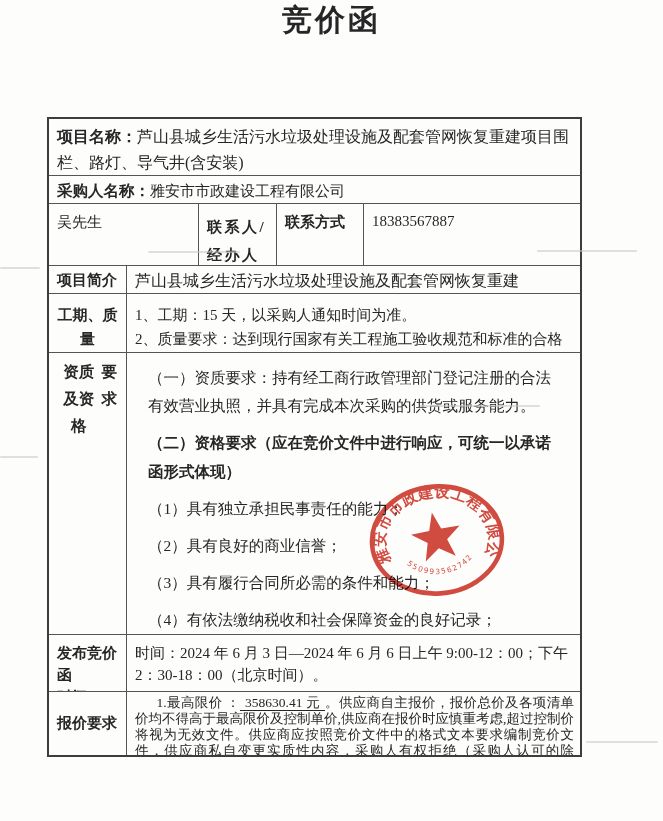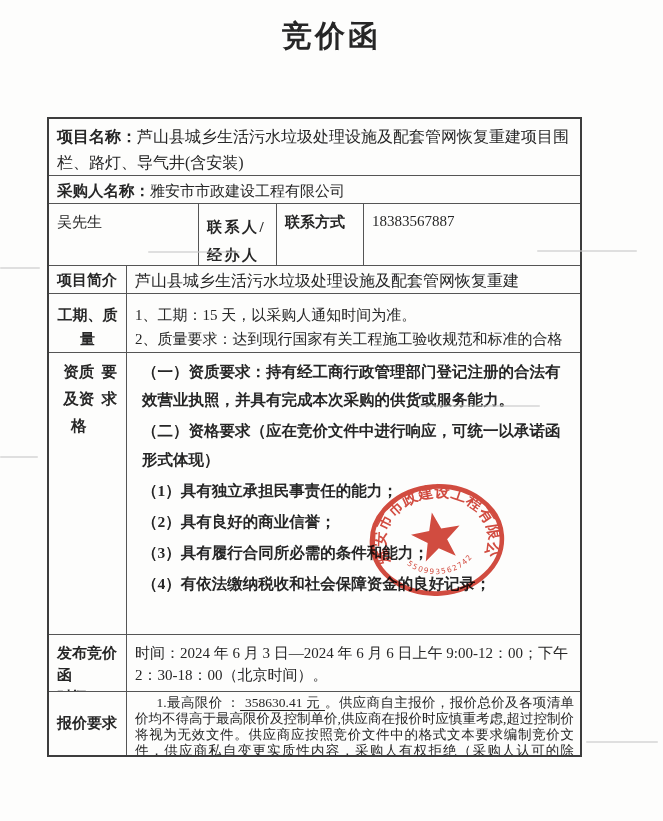--- a/index.html
+++ b/index.html
@@ -3,21 +3,21 @@
 <meta charset="utf-8">
 <style>
   html,body{margin:0;padding:0;background:#e8e8e8;}
   .page{
     position:relative;width:663px;height:821px;margin:0 auto;
     background:#fdfdfc;overflow:hidden;
     font-family:"Liberation Serif","DejaVu Serif",serif;
     color:#262626;
   }
   .title{
-    position:absolute;top:16px;left:0;width:663px;text-align:center;
+    position:absolute;top:0;left:0;width:663px;text-align:center;
     font-size:30px;font-weight:700;letter-spacing:3px;margin:0;
   }
   .intro{
     position:absolute;top:42px;left:47px;width:572px;margin:0;
     font-size:16px;line-height:26px;text-indent:3em;text-align:justify;
   }
   .doc-table{
     position:absolute;top:117px;left:47px;width:531px;
     border:2px solid #3d3d3d;background:transparent;
   }
@@ -40,21 +40,21 @@
   .r4 .val{font-size:16px;line-height:19px;}
   .r5{height:54px;font-size:15px;}
   .r5 .lbl{line-height:27px;}
   .r5 .val{font-size:14px;line-height:20px;}
   .r6{height:59px;font-size:15px;}
   .r6 .lbl{text-align:center;line-height:24px;padding-top:9px;}
   .r6 .val{line-height:24px;padding-top:9px;}
   .r7{height:282px;font-size:15.5px;}
   .r7 .lbl{display:flex;flex-direction:row;justify-content:flex-start;text-align:center;line-height:27px;}
   .r7 .val{padding:2px 10px 0 12px;}
-  .r7 .val p{margin:3px;line-height:28.2px;font-weight:bold;}
+  .r7 .val p{margin:9px;line-height:28.2px;}
   .r8{height:57px;font-size:15px;}
   .r8 .lbl{line-height:22px;padding-top:7px;}
   .r8 .val{line-height:22px;padding-top:7px;}
   .r9{height:64px;}
   .r9 .lbl{display:flex;align-items:center;font-size:15px;}
   .r9 .val{font-size:13.5px;line-height:15.9px;padding:3px 6px 0 8px;text-align:justify;}
   .r9 .val p{margin:0;text-indent:1.6em;}
   .u{text-decoration:none;border-bottom:1px solid #262626;padding:0 5px;}
   
   .stamp{

